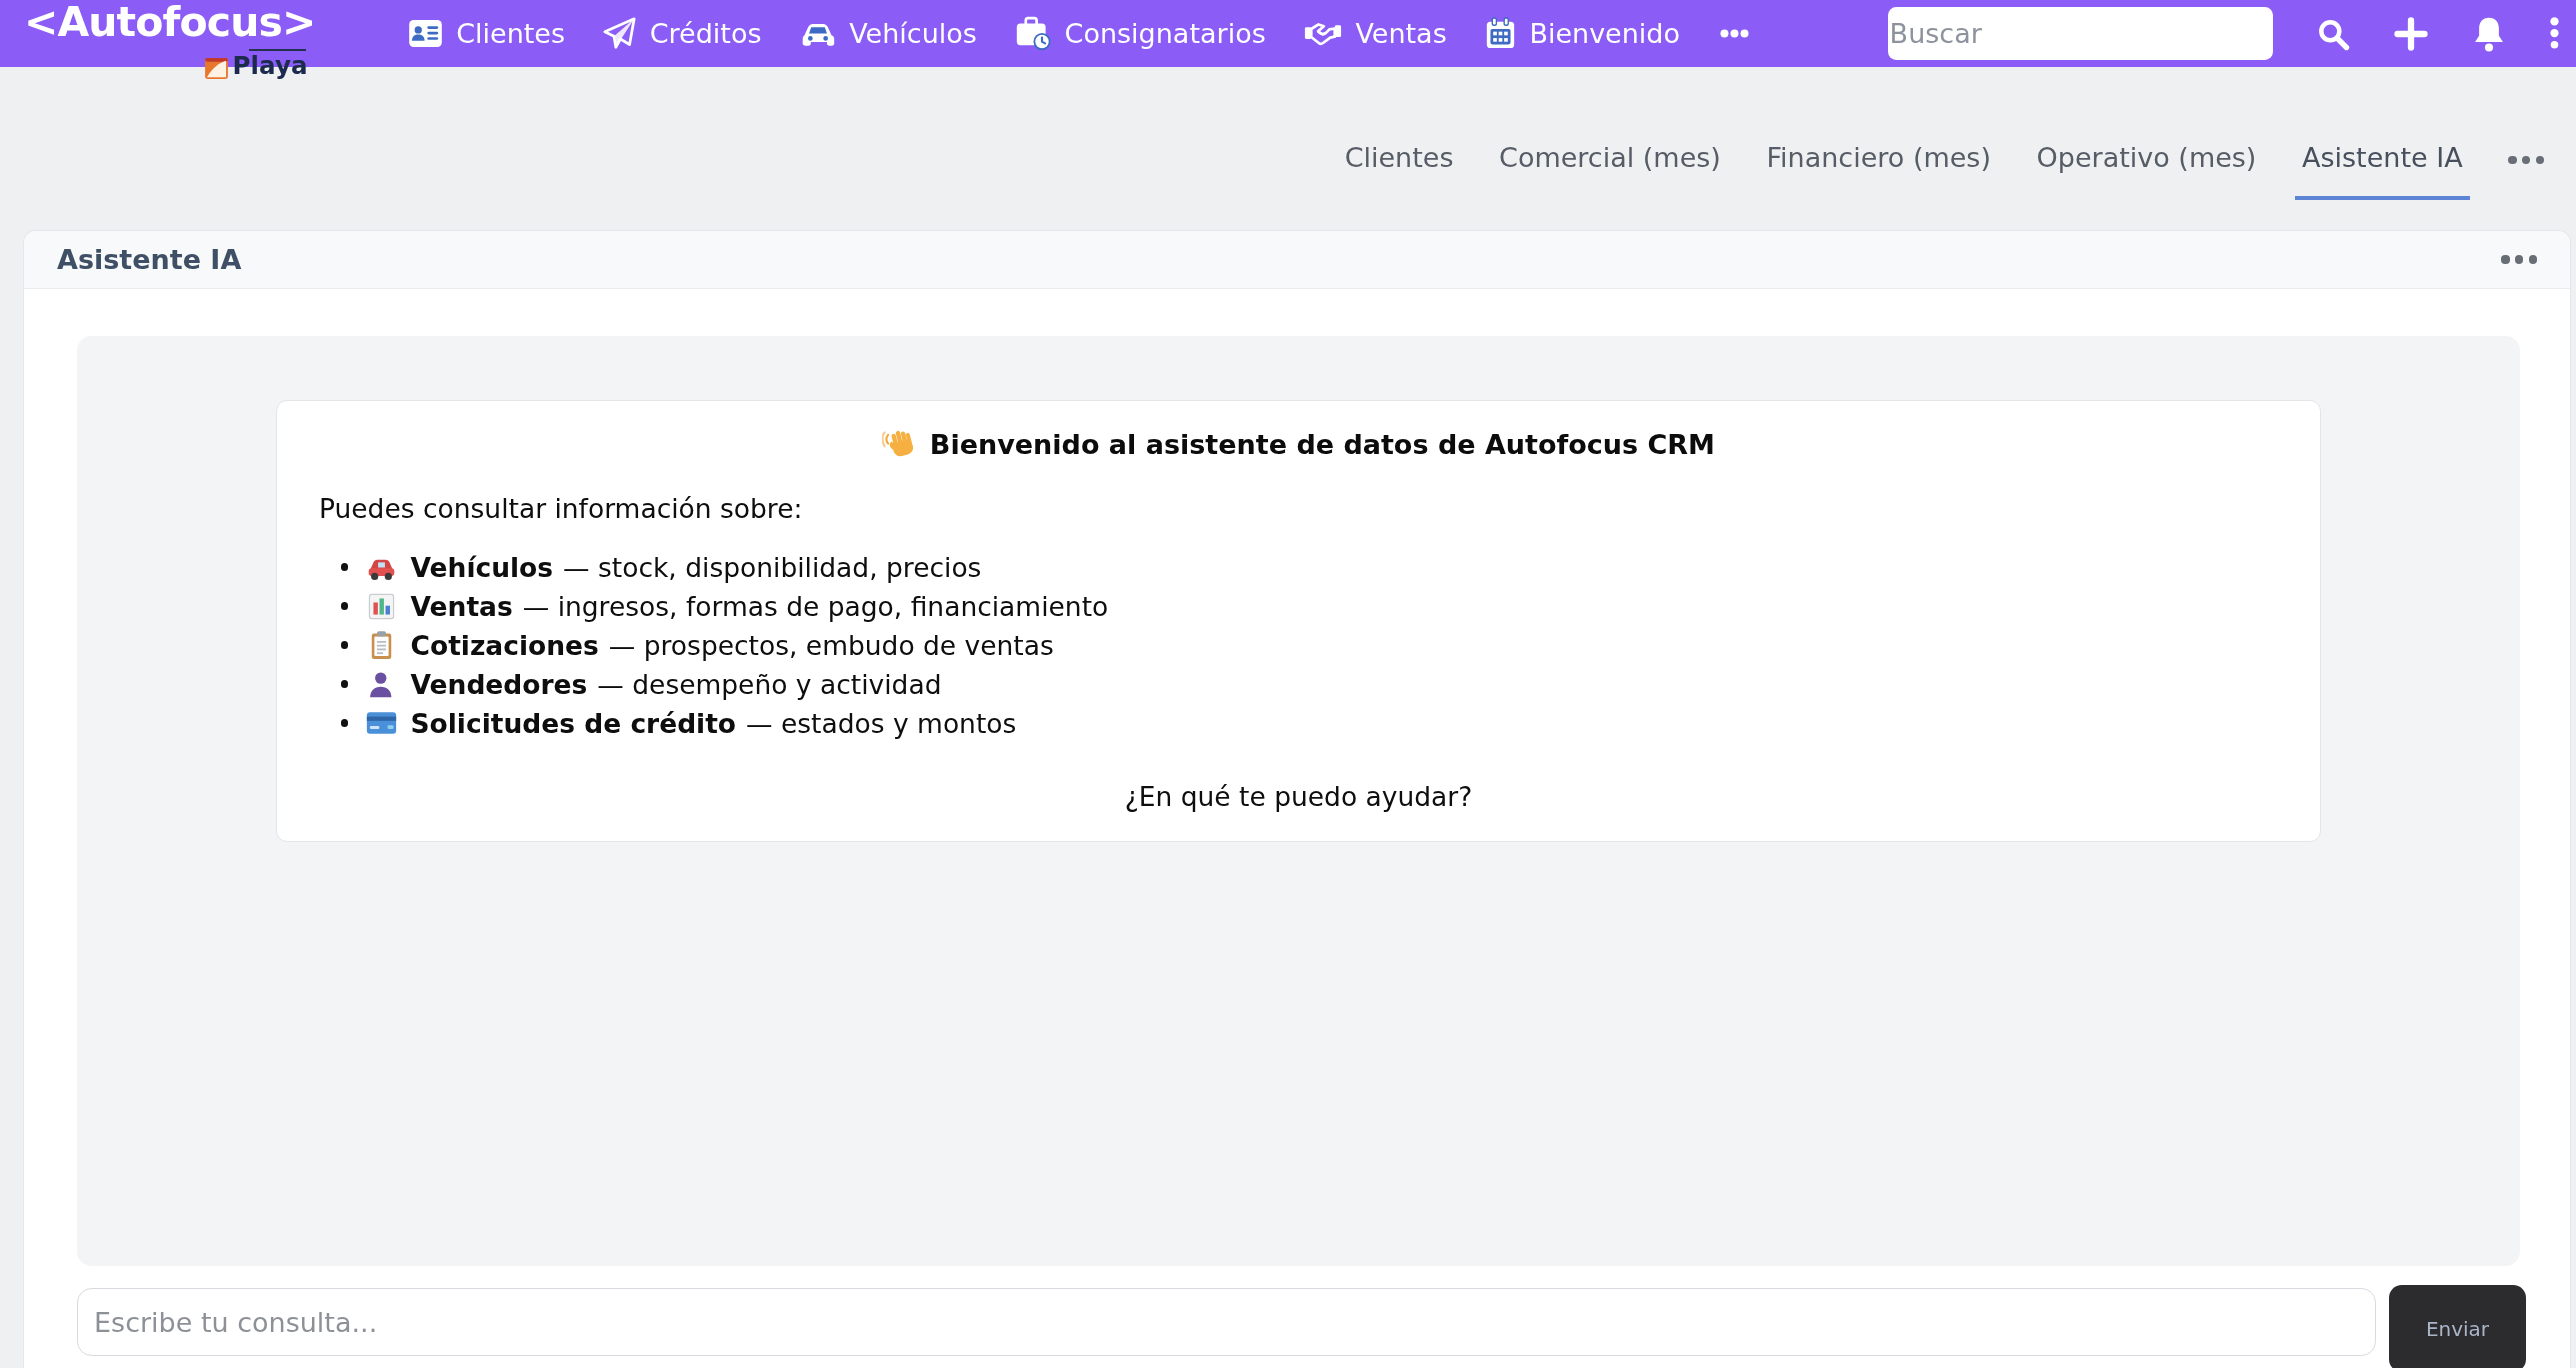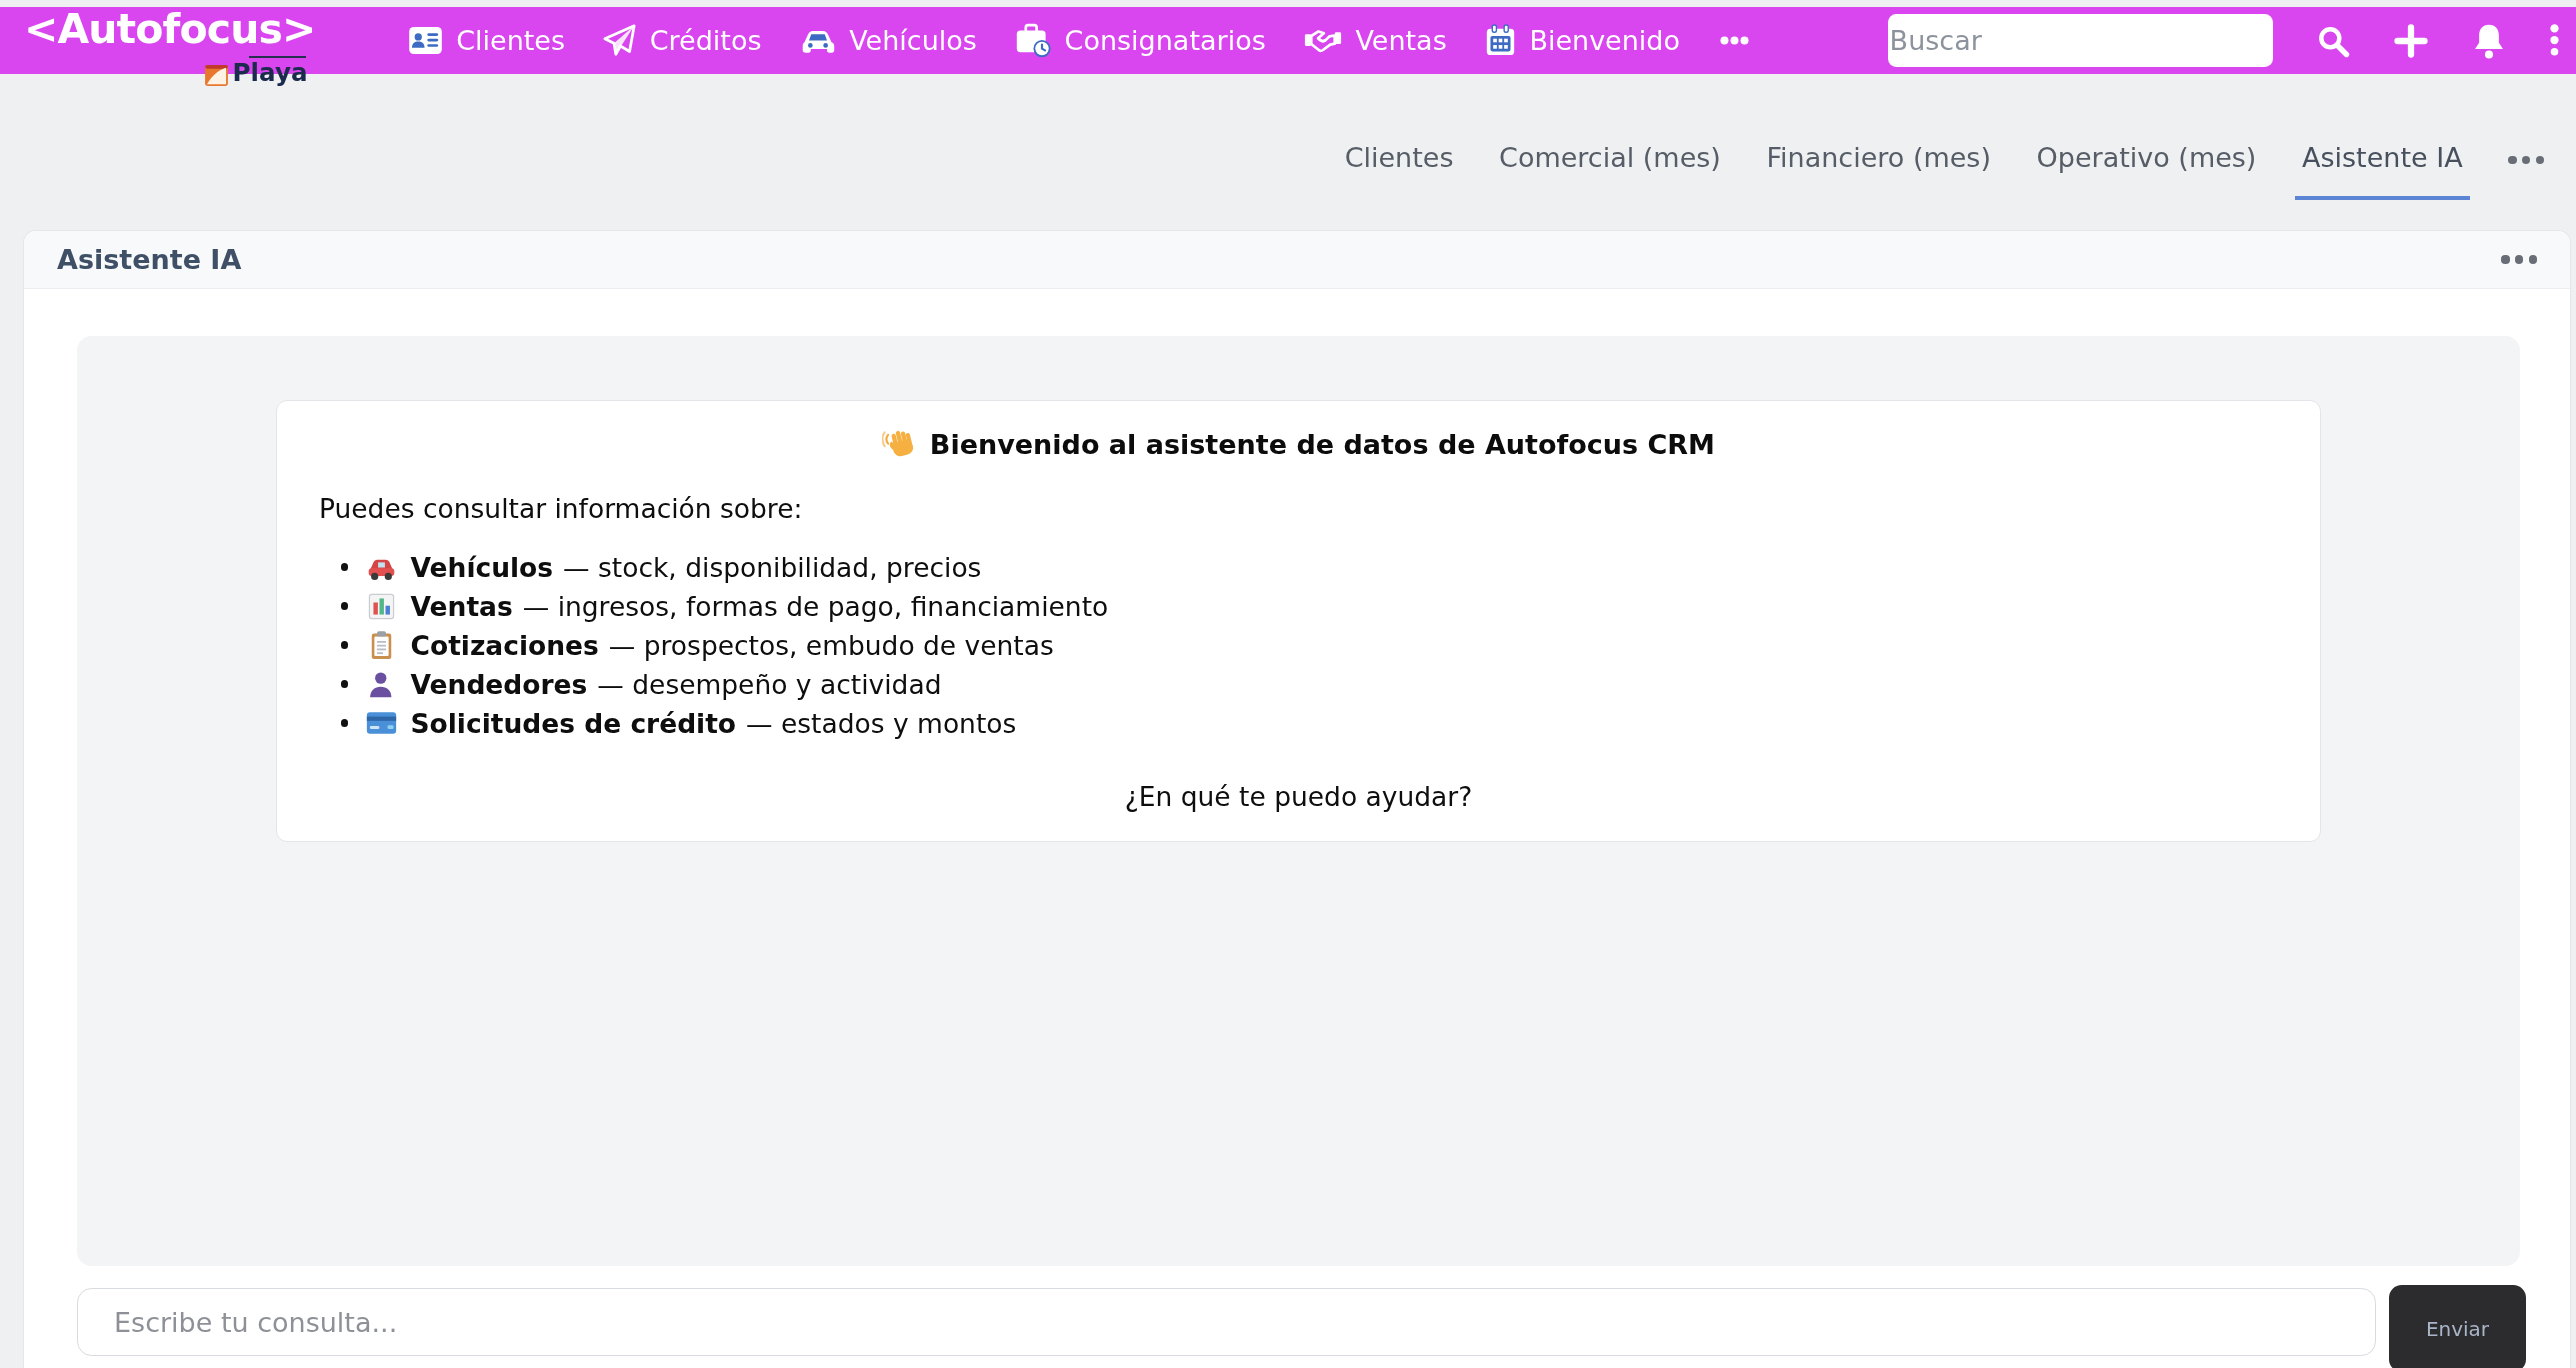--- a/index.html
+++ b/index.html
@@ -5,21 +5,21 @@
   * { margin:0; padding:0; box-sizing:border-box; }
   html,body { width:2576px; height:1368px; overflow:hidden; }
   body {
     background:#eef0f2;
     font-family:"DejaVu Sans","Liberation Sans",sans-serif;
     position:relative;
   }
   
   .navbar {
     position:absolute; top:0; left:0; width:2576px; height:67px;
-    background:#d946ef; display:flex; align-items:center;margin-top:7px;
+    background:#8b5cf6; display:flex; align-items:center;
   }
   .brand { position:relative; margin-left:24px; width:339px; height:67px; flex:none; cursor:pointer; }
   .brand-title {
     position:absolute; top:0px; left:0;
     font-size:41px; font-weight:700; color:#ffffff; letter-spacing:-0.9px; line-height:1.1; white-space:nowrap;
   }
   .brand-sub { position:absolute; left:181px; top:54px; display:flex; align-items:flex-end; gap:4.6px; }
   .brand-sub-label { font-size:24.6px; font-weight:700; color:#1c2a4e; line-height:1; position:relative; }
   .brand-tagline-rule { position:absolute; right:1.8px; top:-5.5px; width:57px; height:2.7px; background:#23304f; }
   .nav-items { display:flex; align-items:center; margin-left:25.5px; height:67px; }
@@ -84,21 +84,21 @@
   .topic-list { margin-top:24px; }
   .topic { display:flex; align-items:center; height:39px; font-size:26.5px; color:#0e0e0e; }
   .topic .dot { width:7.3px; height:7.3px; border-radius:50%; background:#111; margin:0 16.4px 0 22px; flex:none; }
   .topic .t-icon { width:33px; display:flex; justify-content:center; margin-right:12.8px; flex:none; }
   .topic .t-name { font-weight:700; }
   .topic .t-desc { margin-left:10px; }
   .question { text-align:center; font-size:26.5px; color:#0e0e0e; margin-top:38px; }
   
   .composer-input {
     position:absolute; left:53px; top:1057px; width:2299px; height:68px;
-    border:1.8px solid #d7dade; border-radius:14.6px; font-size:27px; padding:0 36px;
+    border:1.8px solid #d7dade; border-radius:14.6px; font-size:27px; padding:0 16px;
     color:#333; outline:none; background:#fff;
     font-family:"DejaVu Sans","Liberation Sans",sans-serif;
   }
   .composer-input::placeholder { color:#8d9197; }
   .send-button {
     position:absolute; left:2365px; top:1054px; width:137px; height:87px;
     background:#2c2c2e; border:none; border-radius:12.8px; color:#a9b5c8;
     font-size:20px; display:flex; align-items:center; justify-content:center; cursor:pointer;
     font-family:"DejaVu Sans","Liberation Sans",sans-serif;
   }

